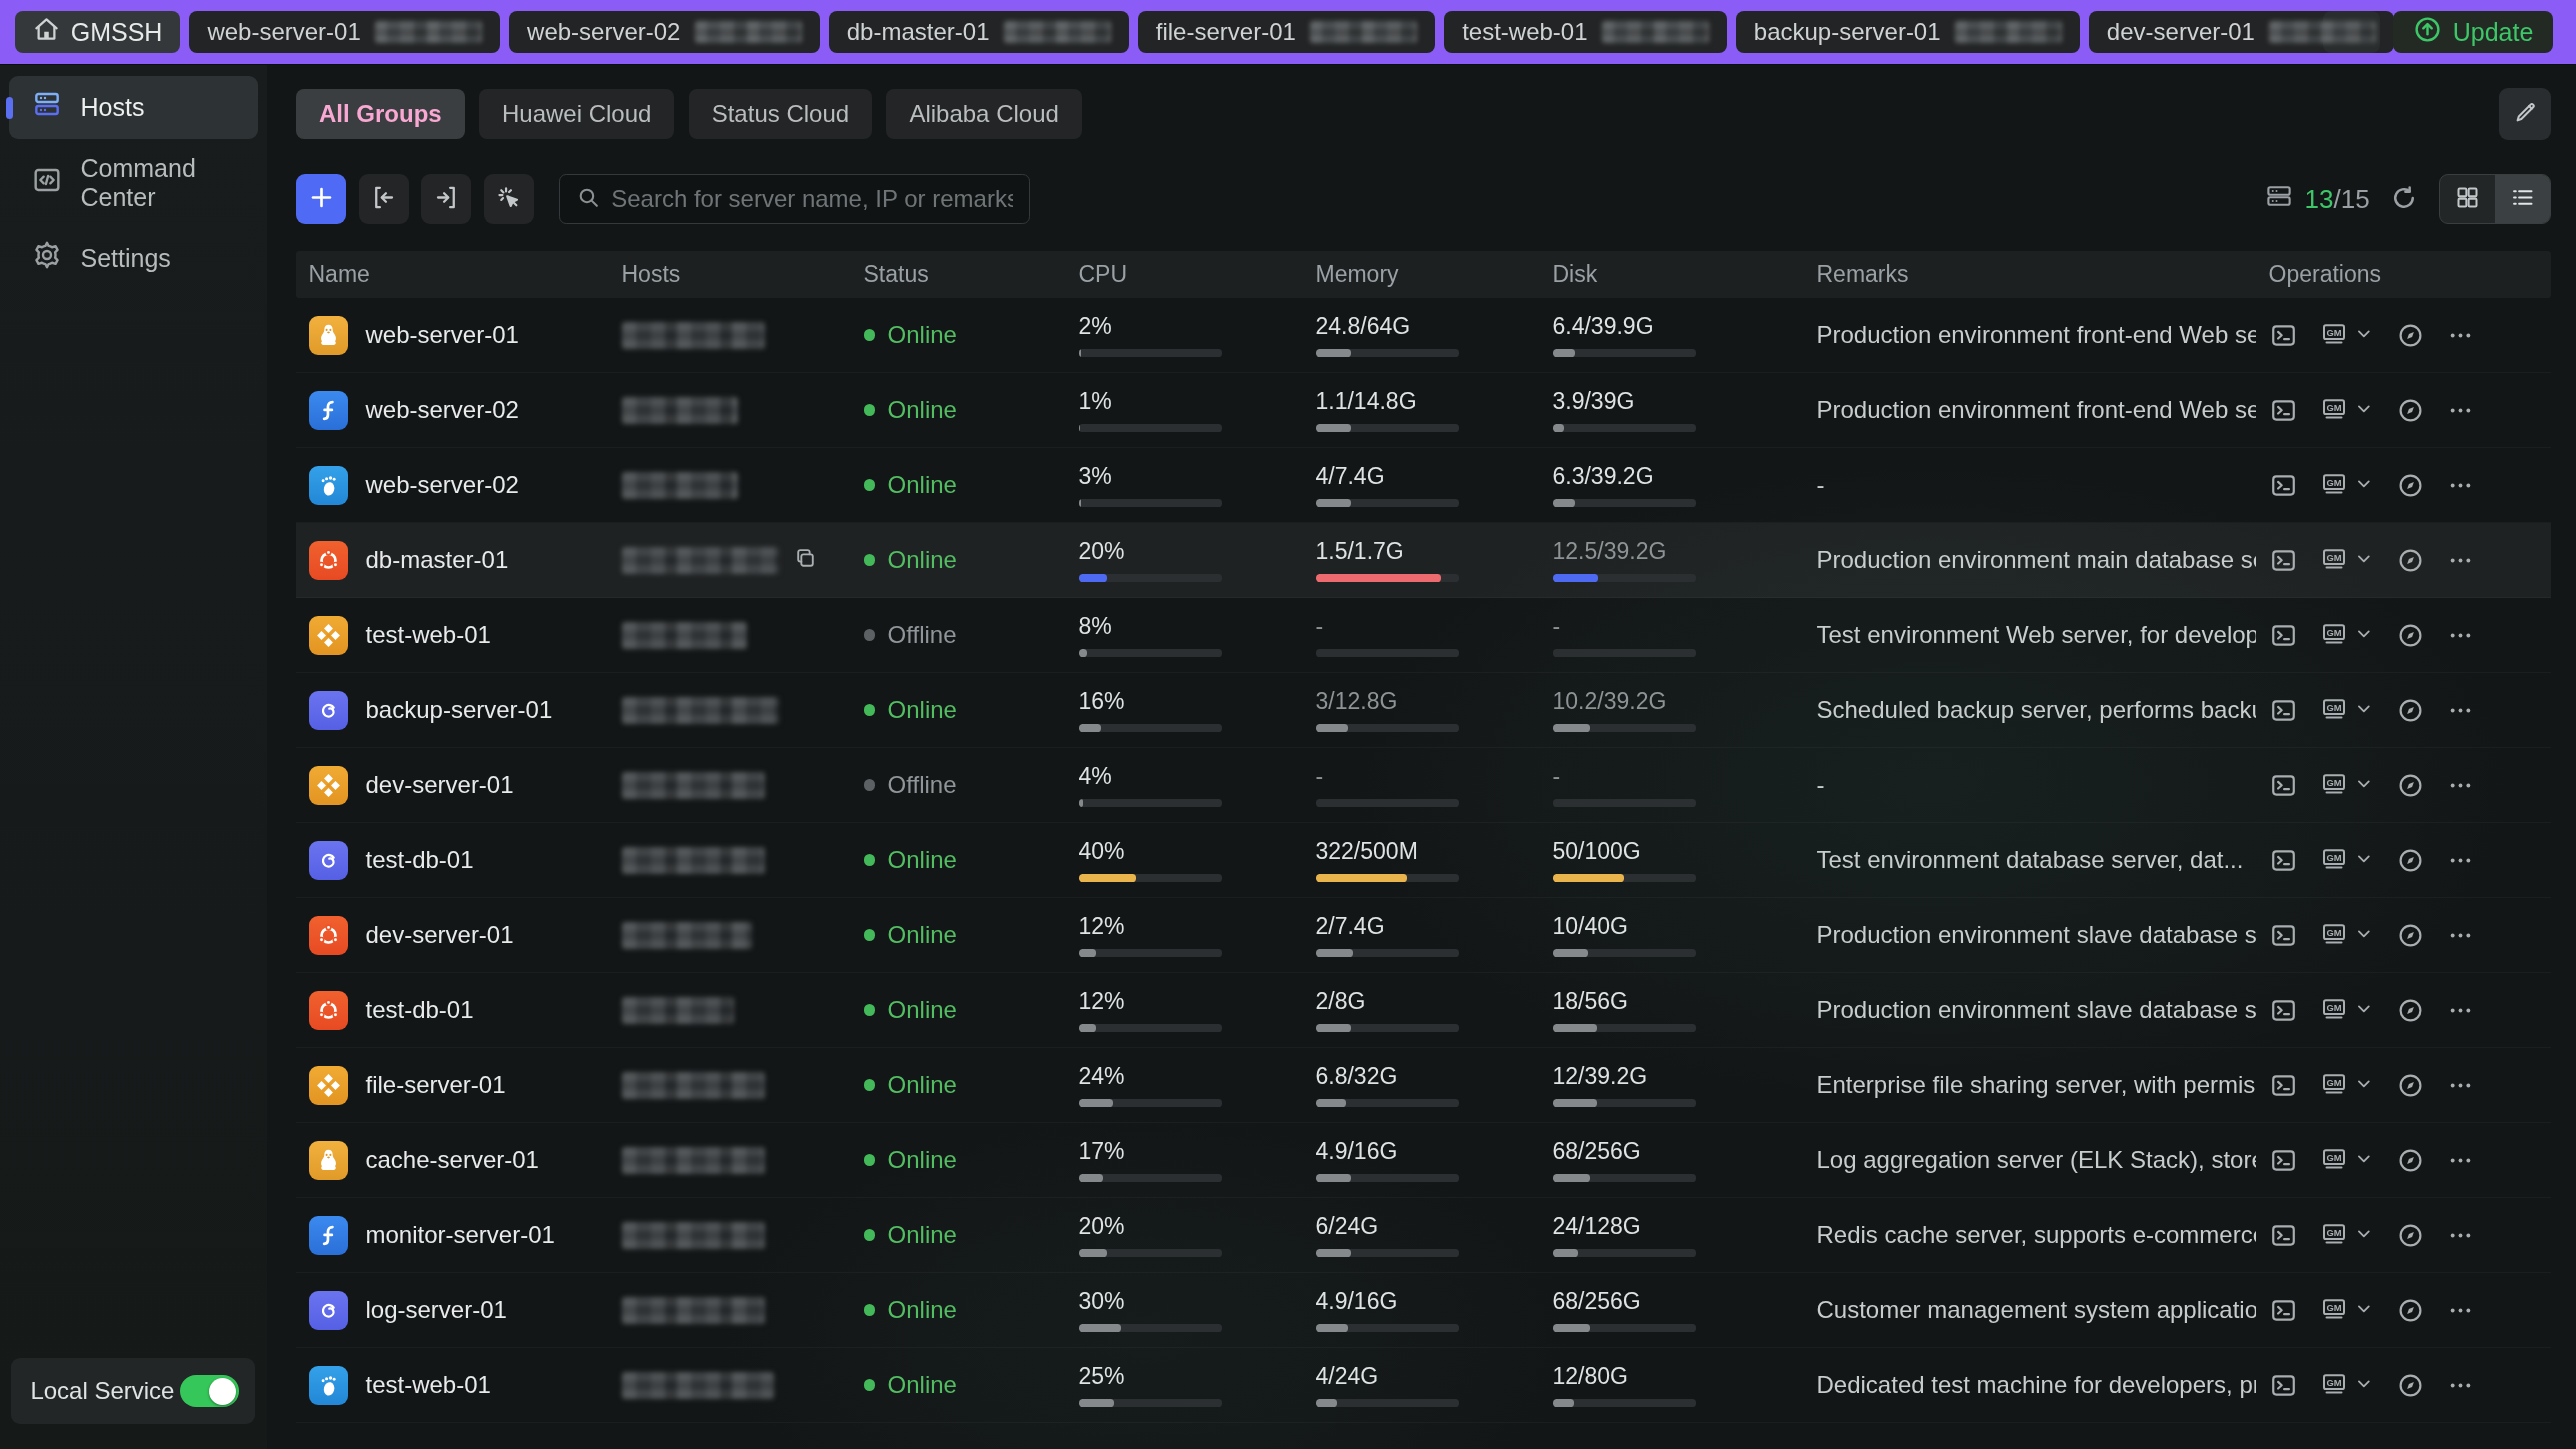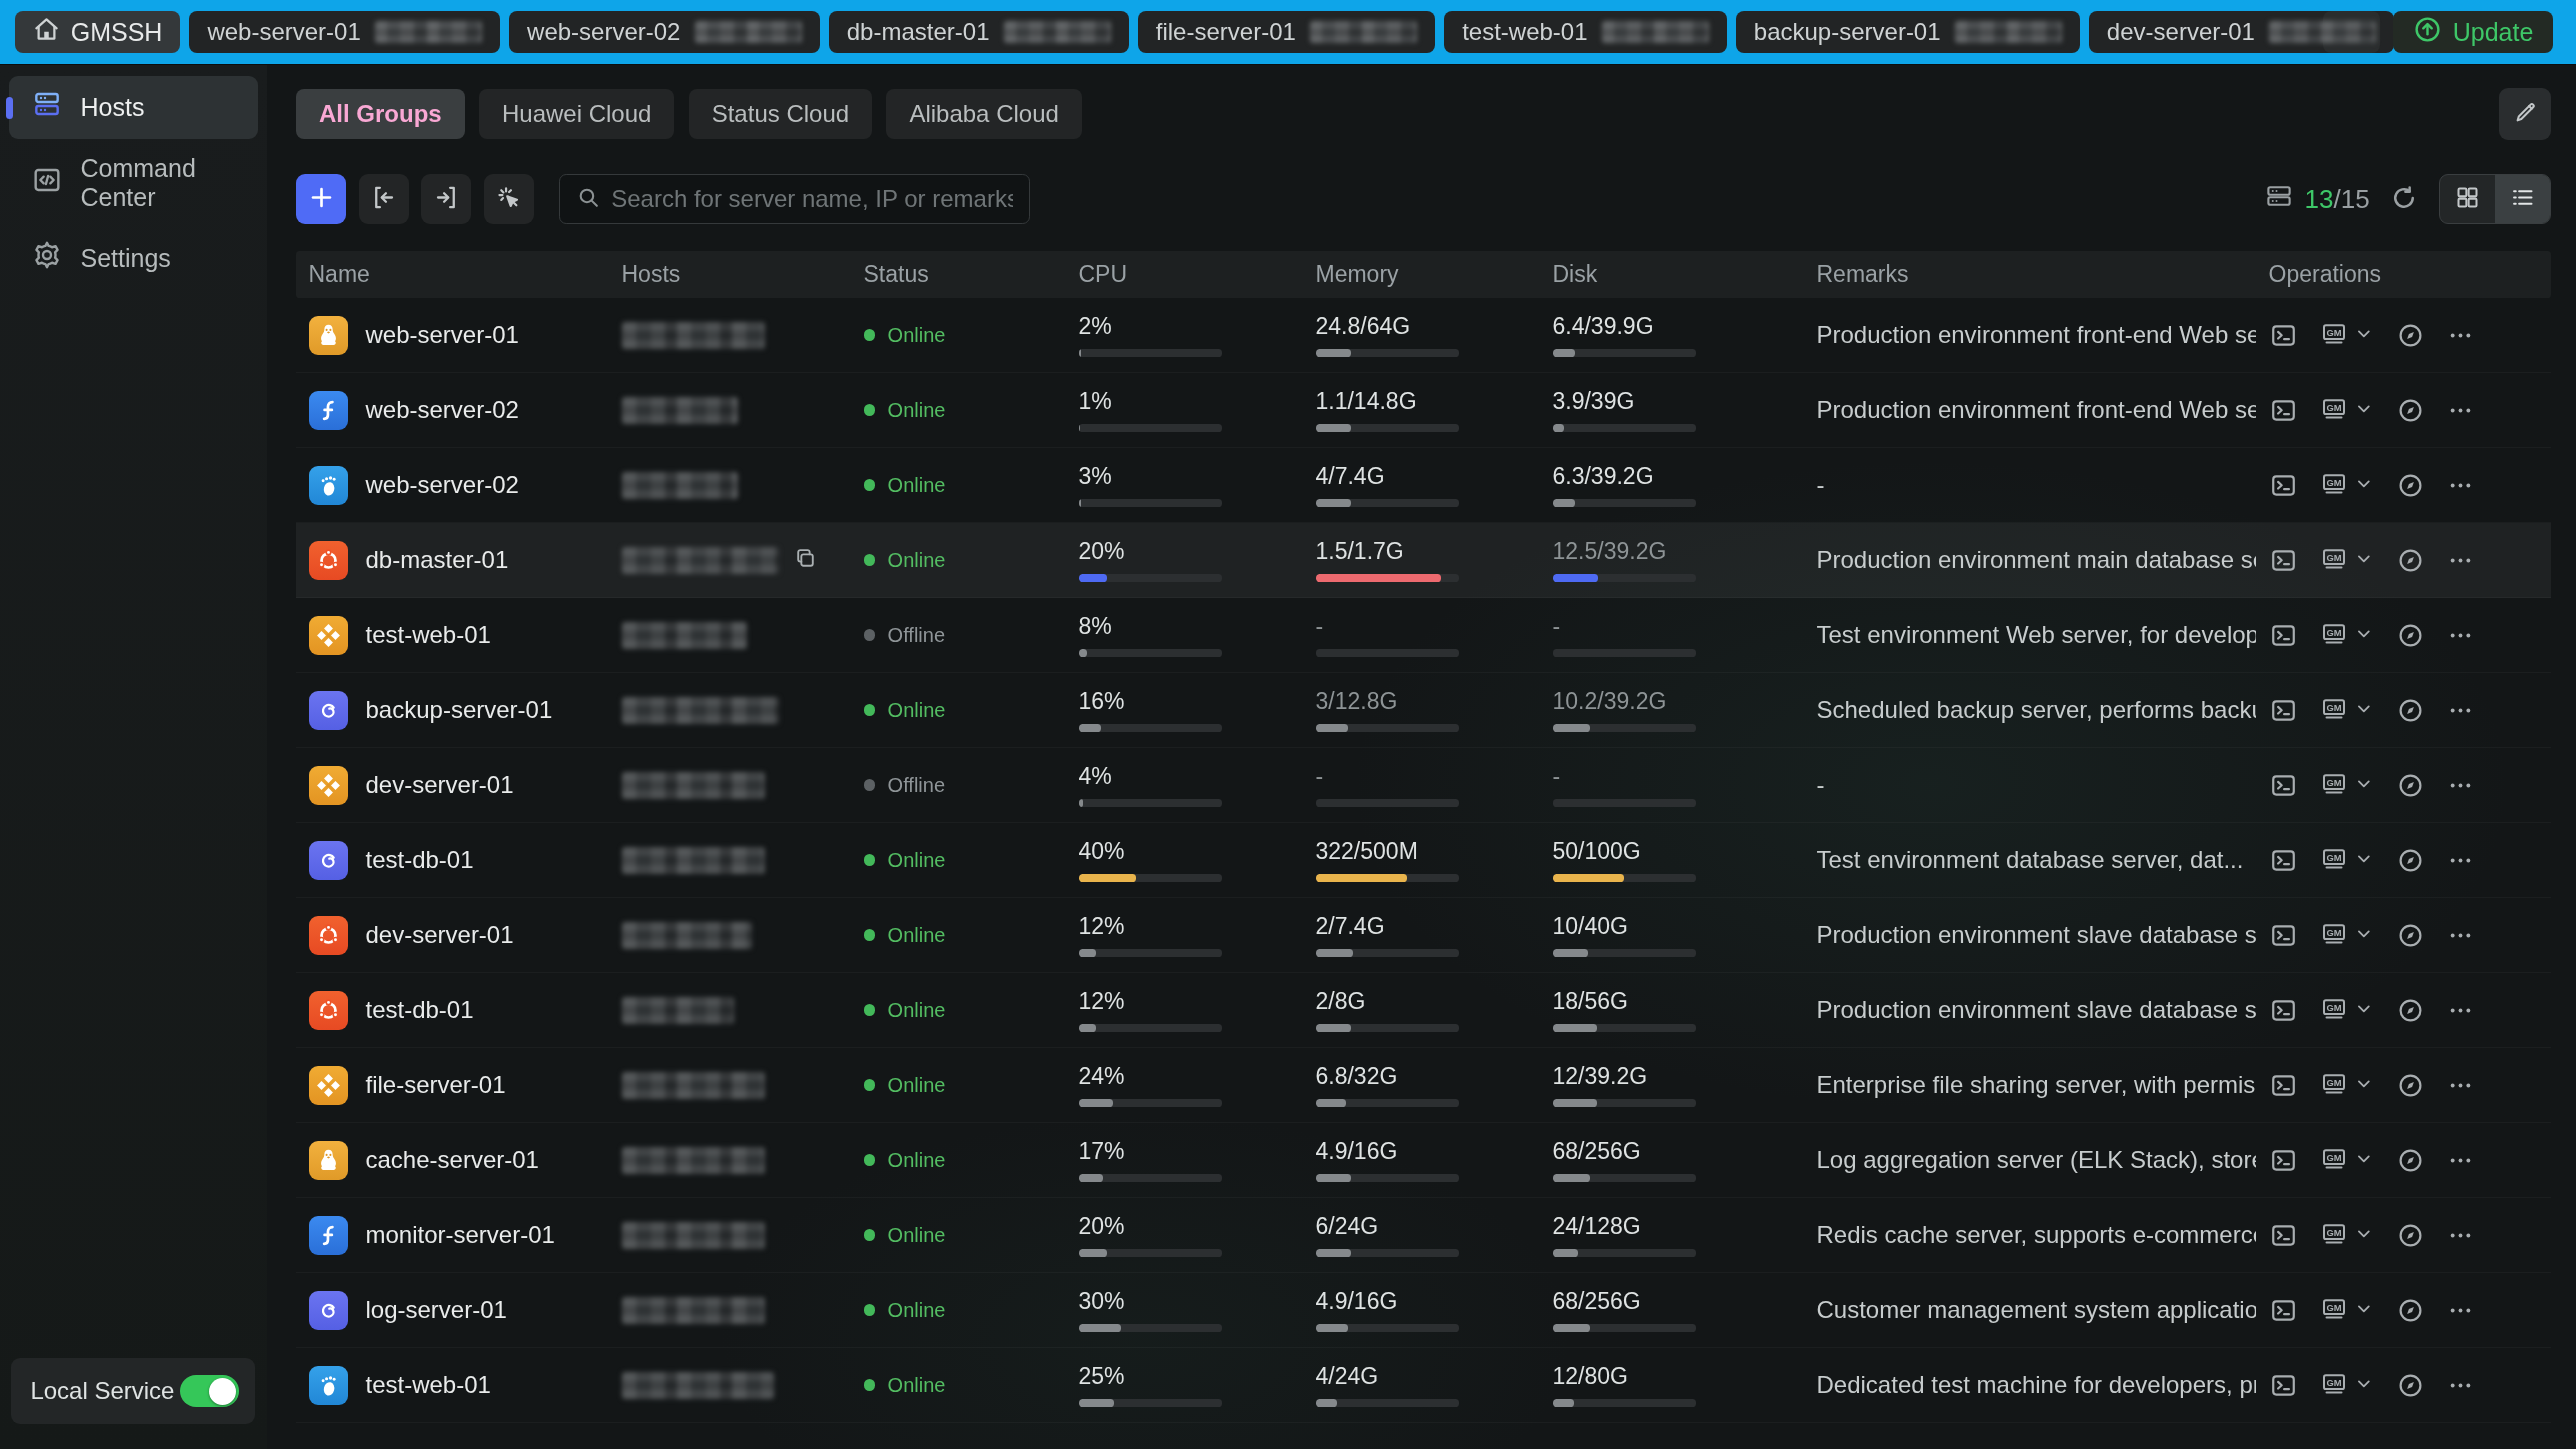--- a/index.html
+++ b/index.html
@@ -1,20 +1,20 @@
 <!DOCTYPE html>
 <html style="font-size:14.3px"><head>
 <meta charset="utf-8">
 <style>
   * { margin:0; padding:0; box-sizing:border-box; }
   html,body { width:2576px; height:1449px; overflow:hidden; background:#131617;
     font-family:"Liberation Sans","DejaVu Sans",sans-serif; color:#dfe3e3; }
 
   
-  .topbar { height:65px; background:#0ea5e9; display:flex; align-items:center;
+  .topbar { height:65px; background:#8b5cf6; display:flex; align-items:center;
     padding:0 23px 0 15px; gap:9px; border-bottom:0.9px solid #0c0e0f; }
   .brand { display:flex; align-items:center; gap:10.7px; background:#34383a; border-radius:8px;
     height:42px; padding:0 18px; color:#e8eaea; font-size:25px; flex:0 0 auto; }
   .top-tab { display:flex; align-items:center; gap:14.3px; background:#222425; border-radius:8px;
     height:42px; padding:0 18px; color:#cfd3d4; font-size:24px; flex:0 0 auto; }
   .tab-blur { width:107px; height:22.4px; border-radius:3.6px; background-color:#3a3e40;
     background-image:repeating-linear-gradient(90deg, rgba(255,255,255,.14) 0 12.5px, rgba(255,255,255,.02) 12.5px 25px, rgba(255,255,255,.10) 25px 39px, rgba(0,0,0,.10) 39px 52px),
       repeating-linear-gradient(0deg, rgba(255,255,255,.08) 0 7.2px, rgba(0,0,0,.12) 7.2px 14.3px);
     filter:blur(2.7px); }
   .topbar-right { margin-left:auto; display:flex; align-items:flex-start; gap:13px; }
@@ -95,21 +95,21 @@
   .os-badge[data-os="centos"] .svg-centos, .os-badge[data-os="debian"] .svg-debian { display:block; }
 
   .host-cell { display:flex; align-items:center; gap:14.3px; }
   .host-blur { height:27px; border-radius:3.6px; background-color:#2f3335;
     background-image:repeating-linear-gradient(90deg, rgba(255,255,255,.12) 0 14.3px, rgba(255,255,255,.02) 14.3px 29px, rgba(255,255,255,.09) 29px 43px, rgba(0,0,0,.12) 43px 55px),
       repeating-linear-gradient(0deg, rgba(255,255,255,.07) 0 9px, rgba(0,0,0,.10) 9px 18px);
     filter:blur(2.7px); }
   .copy-icon { display:none; }
   .row.copyable .copy-icon { display:block; }
 
-  .status-cell { display:flex; align-items:center; gap:12.5px; font-size:20px; }
+  .status-cell { display:flex; align-items:center; gap:12.5px; font-size:24px; }
   .dot { width:11.6px; height:11.6px; border-radius:50%; }
   .status-online  .dot { background:#43b95a; } .status-online  .status-label { color:#53bd62; }
   .status-offline .dot { background:#5c6164; } .status-offline .status-label { color:#8f9598;text-align:center; }
 
   .metric .val { font-size:23px; color:#dfe3e3; }
   .metric .val.dim { color:#8e9496; }
   .bar { width:143px; height:7.2px; border-radius:3.6px; background:#2c2f31; margin-top:9px; overflow:hidden; }
   .fill { height:100%; border-radius:3.6px; }
   .fill.grey{ background:#85898c; } .fill.blue{ background:#4e6af3; }
   .fill.red { background:#ed6a6f; } .fill.yellow{ background:#e9b44c; }

